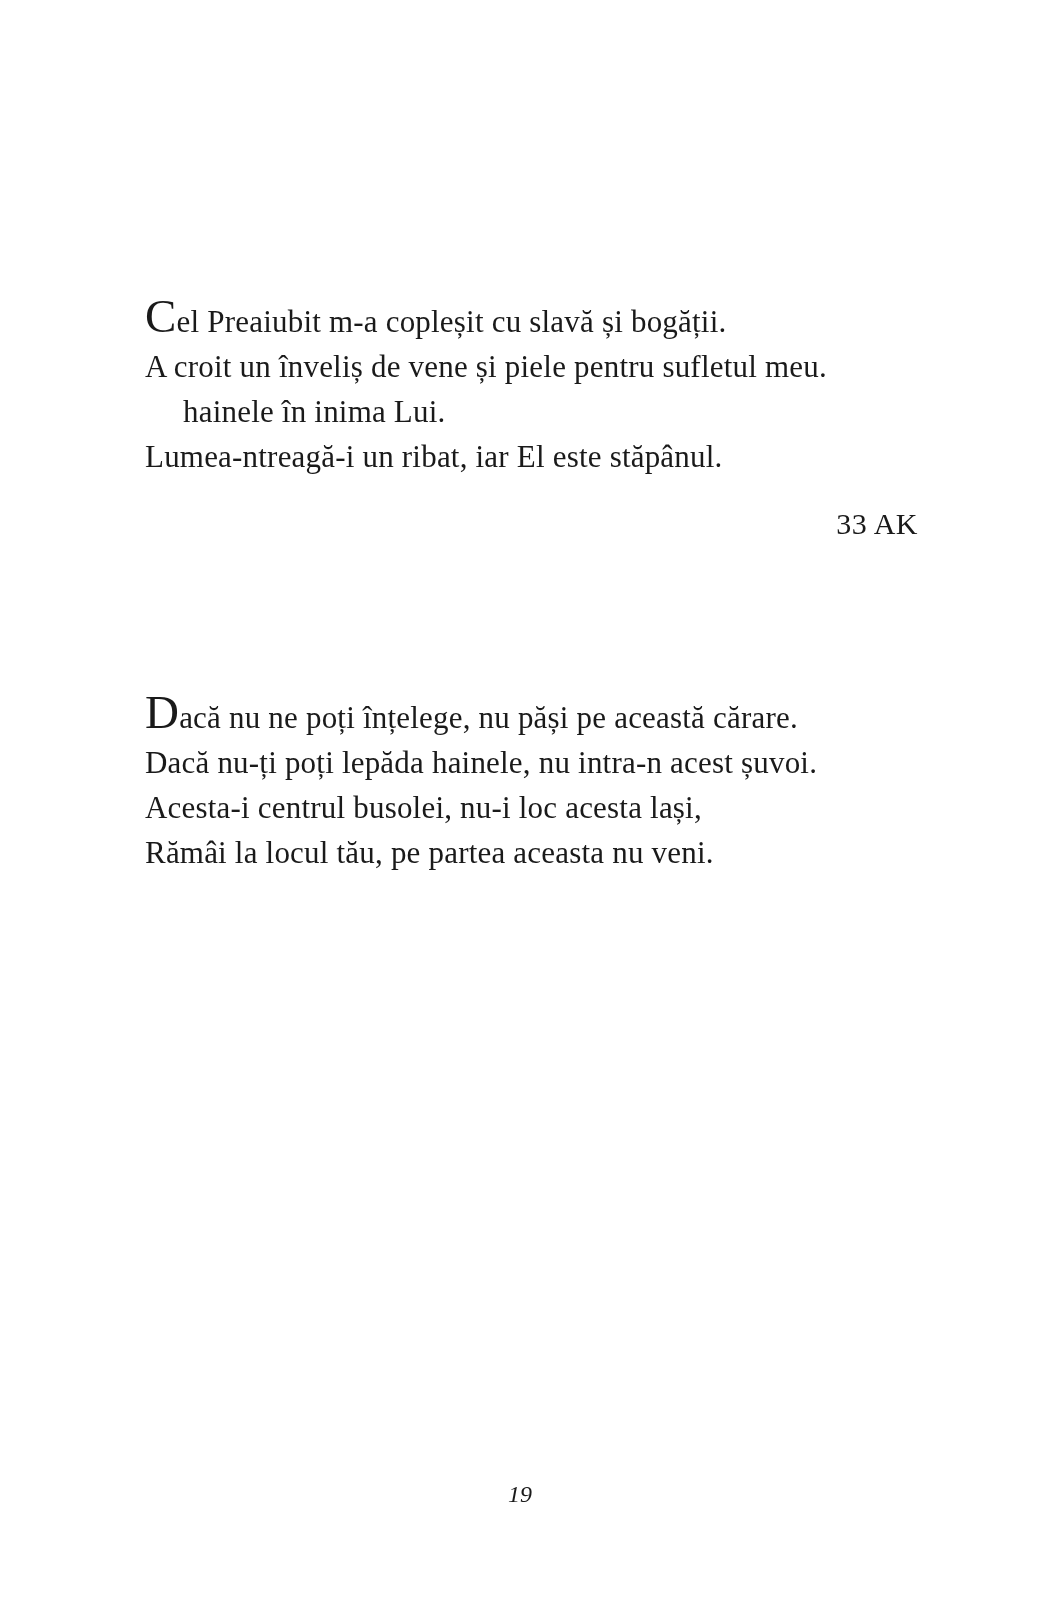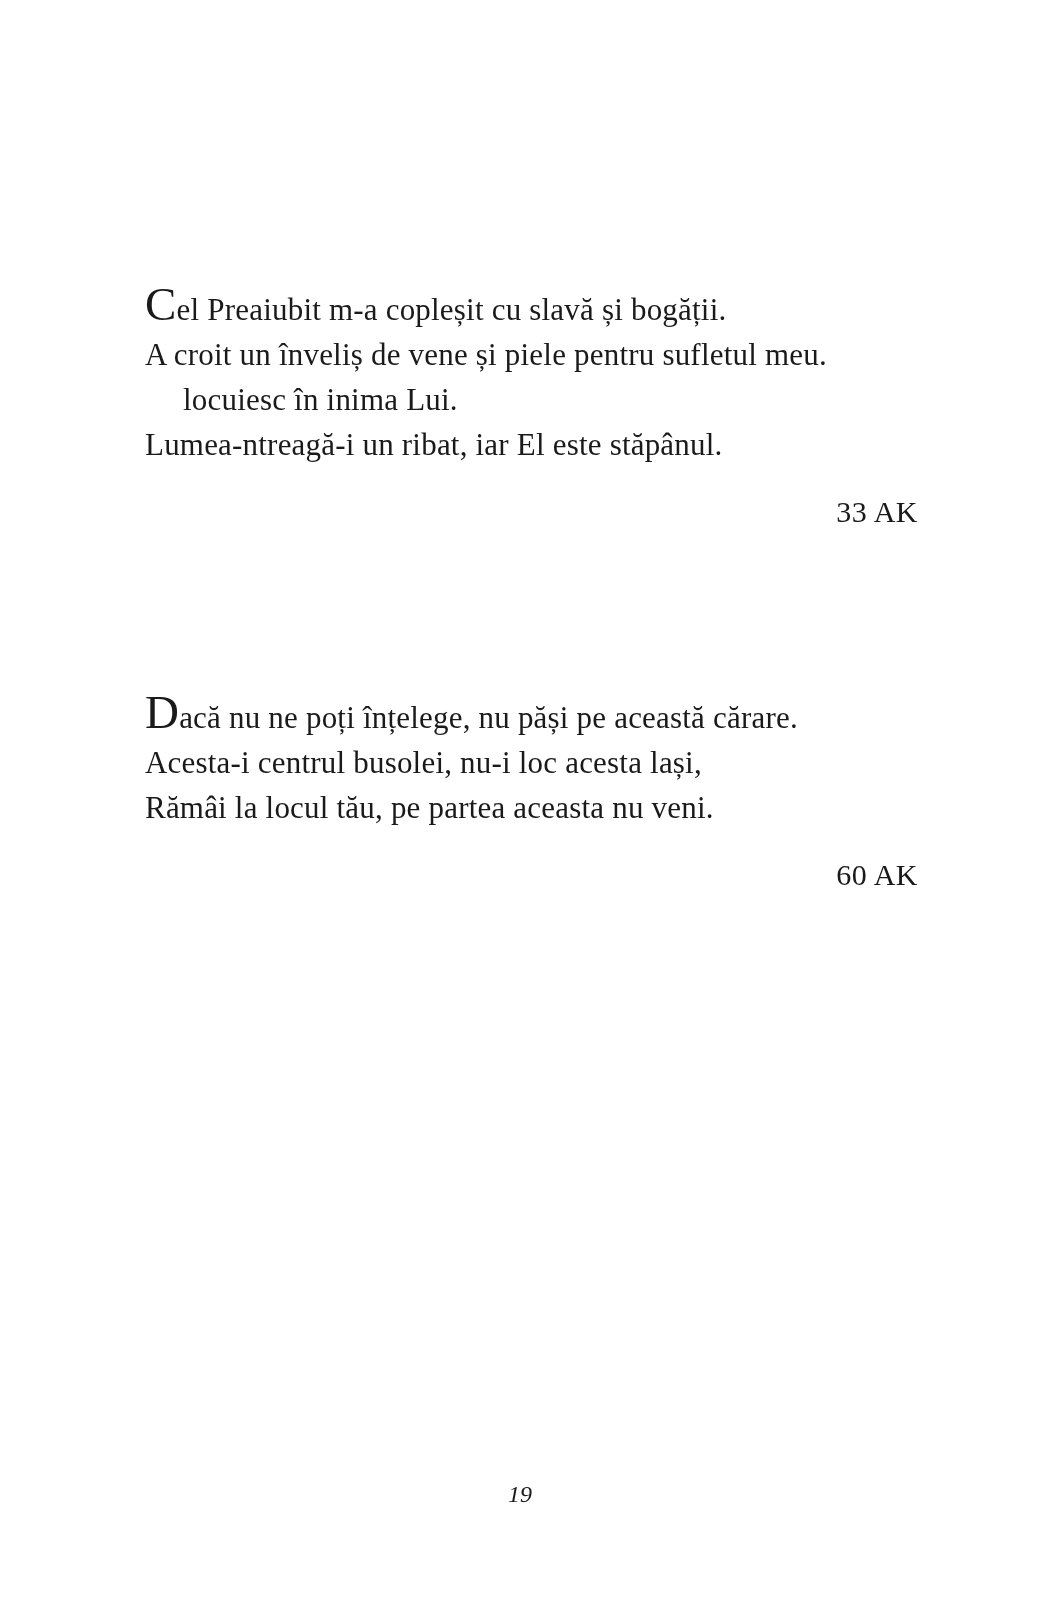--- a/index.html
+++ b/index.html
@@ -18,21 +18,21 @@
   .page {
     position: absolute;
     inset: 0;
     background: #ffffff;
   }
   .poem {
     position: absolute;
     left: 145px;
     width: 773px;
   }
-  .poem-1 { top: 282px; }
+  .poem-1 { top: 294px; }
   .poem-2 { top: 690px; }
   .line {
     margin: 0;
     font-size: 31px;
     line-height: 45px;
     letter-spacing: 0.2px;
     white-space: nowrap;
   }
   .line.indented {
     padding-left: 38px;
@@ -61,27 +61,27 @@
   }
 </style>
 </head>
 <body>
 
 <div class="page">
 
   <section class="poem poem-1">
     <p class="line"><span class="dropcap">C</span><span>el Preaiubit m-a copleșit cu slavă și bogății.</span></p>
     <p class="line">A croit un înveliș de vene și piele pentru sufletul meu.</p>
-    <p class="line indented">locuiesc în inima Lui.</p>
+    <p class="line indented">hainele în inima Lui.</p>
     <p class="line">Lumea-ntreagă-i un ribat, iar El este stăpânul.</p>
     <p class="attribution">33 AK</p>
   </section>
 
   <section class="poem poem-2">
     <p class="line"><span class="dropcap">D</span><span>acă nu ne poți înțelege, nu păși pe această cărare.</span></p>
+    <p class="line">Dacă nu-ți poți lepăda hainele, nu intra-n acest șuvoi.</p>
     <p class="line">Acesta-i centrul busolei, nu-i loc acesta lași,</p>
     <p class="line">Rămâi la locul tău, pe partea aceasta nu veni.</p>
-    <p class="attribution">60 AK</p>
   </section>
 
   <div class="page-number">19</div>
 
 </div>
 
 </body></html>

